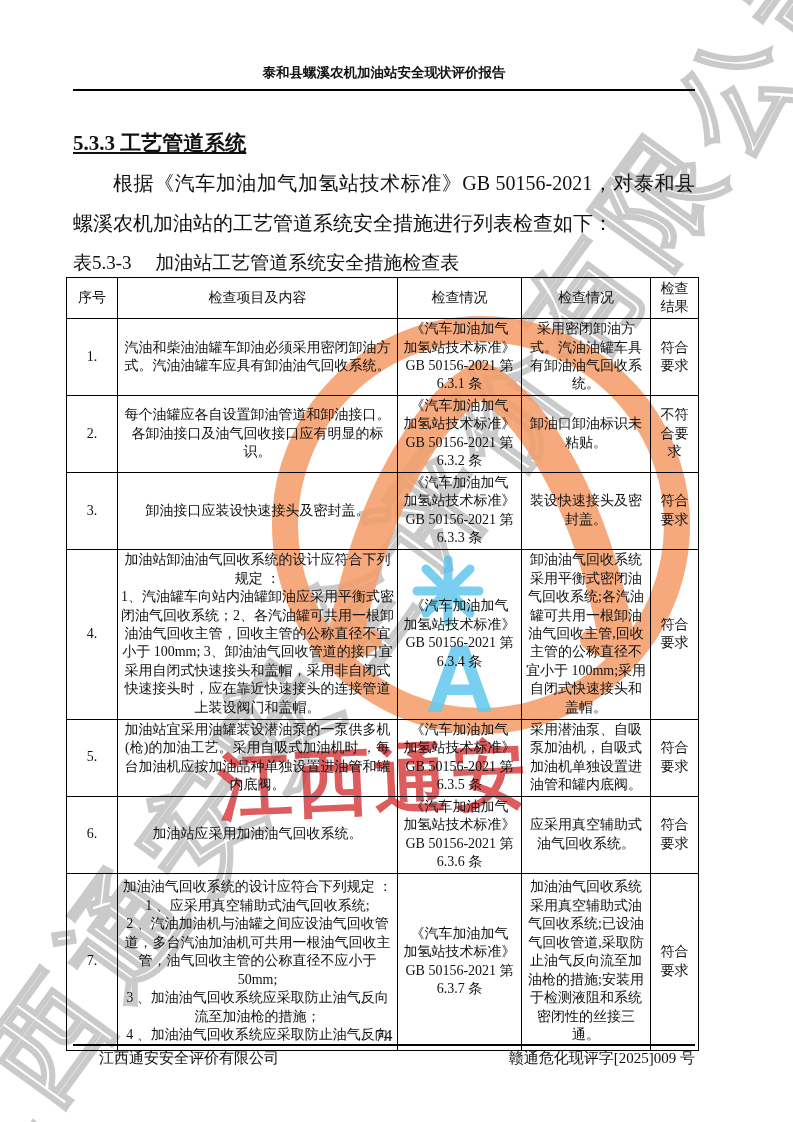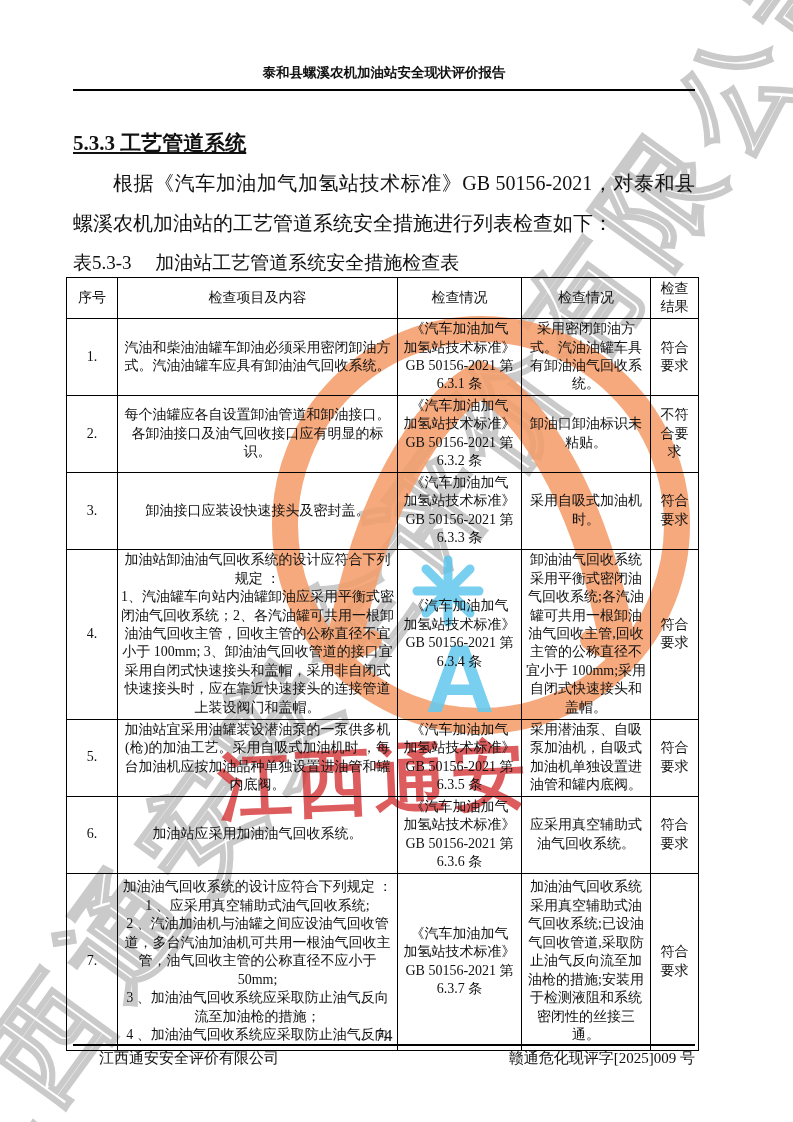--- a/index.html
+++ b/index.html
@@ -138,21 +138,21 @@
 合要
 求</td>
       </tr>
       <tr style="height:70px">
         <td class="no-cell">3.</td>
         <td>卸油接口应装设快速接头及密封盖。</td>
         <td>《汽车加油加气
 加氢站技术标准》
 GB 50156-2021 第
 6.3.3 条</td>
-        <td>采用自吸式加油机时。</td>
+        <td>装设快速接头及密封盖。</td>
         <td>符合
 要求</td>
       </tr>
       <tr style="height:170px">
         <td class="no-cell">4.</td>
         <td class="tight">加油站卸油油气回收系统的设计应符合下列规定 ：
 1、汽油罐车向站内油罐卸油应采用平衡式密闭油气回收系统；2、各汽油罐可共用一根卸油油气回收主管，回收主管的公称直径不宜小于 100mm; 3、卸油油气回收管道的接口宜采用自闭式快速接头和盖帽，采用非自闭式快速接头时，应在靠近快速接头的连接管道上装设阀门和盖帽。</td>
         <td>《汽车加油加气
 加氢站技术标准》
 GB 50156-2021 第

